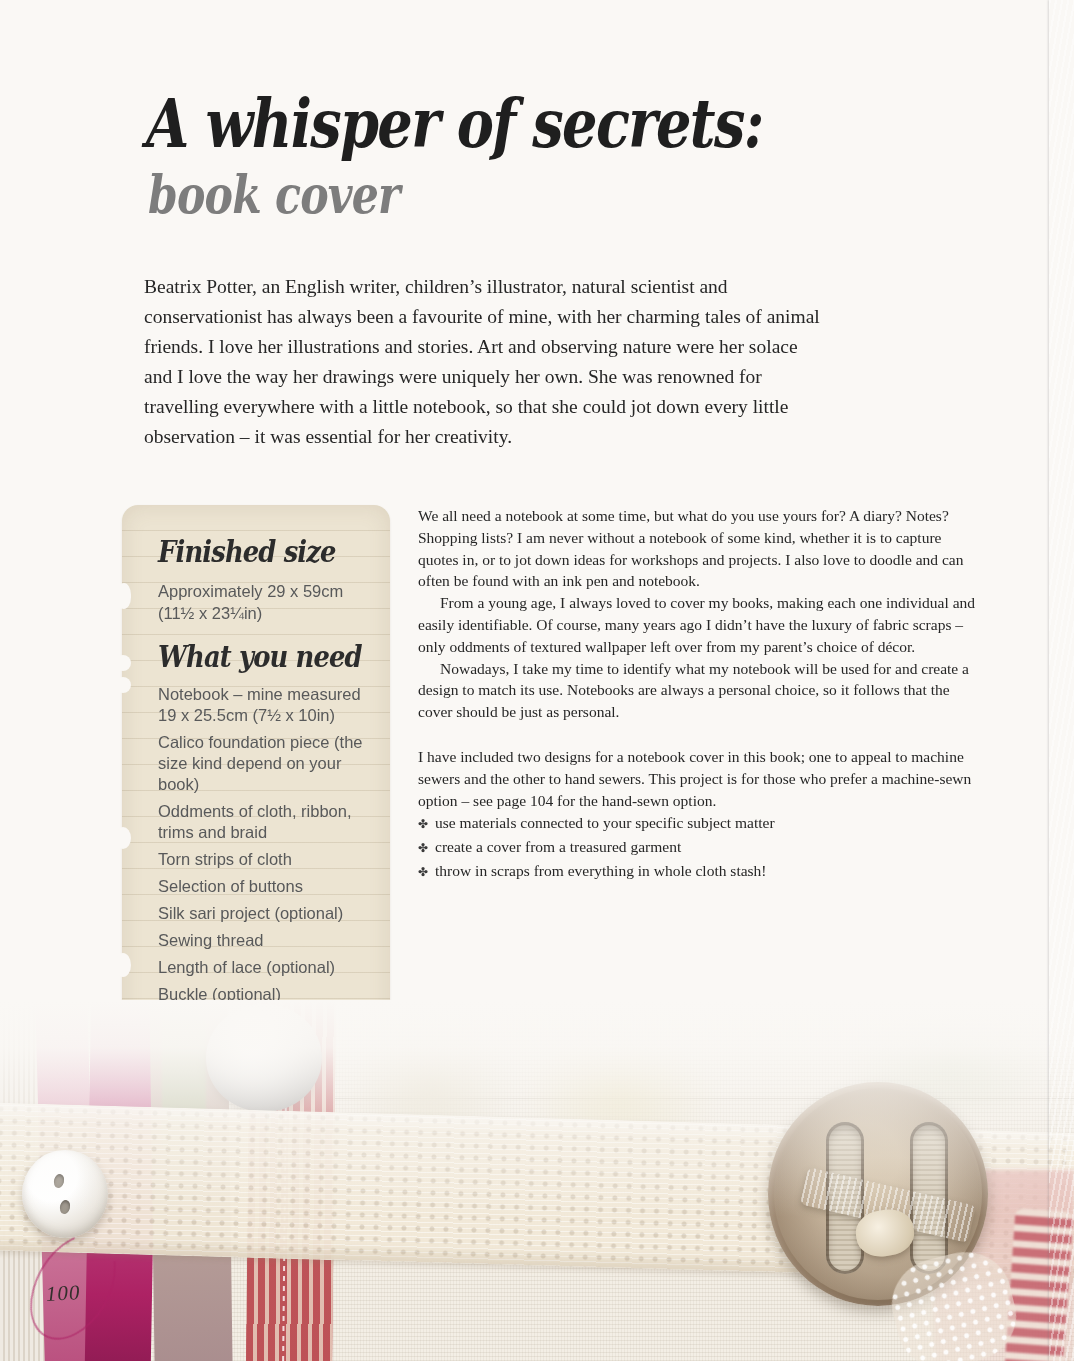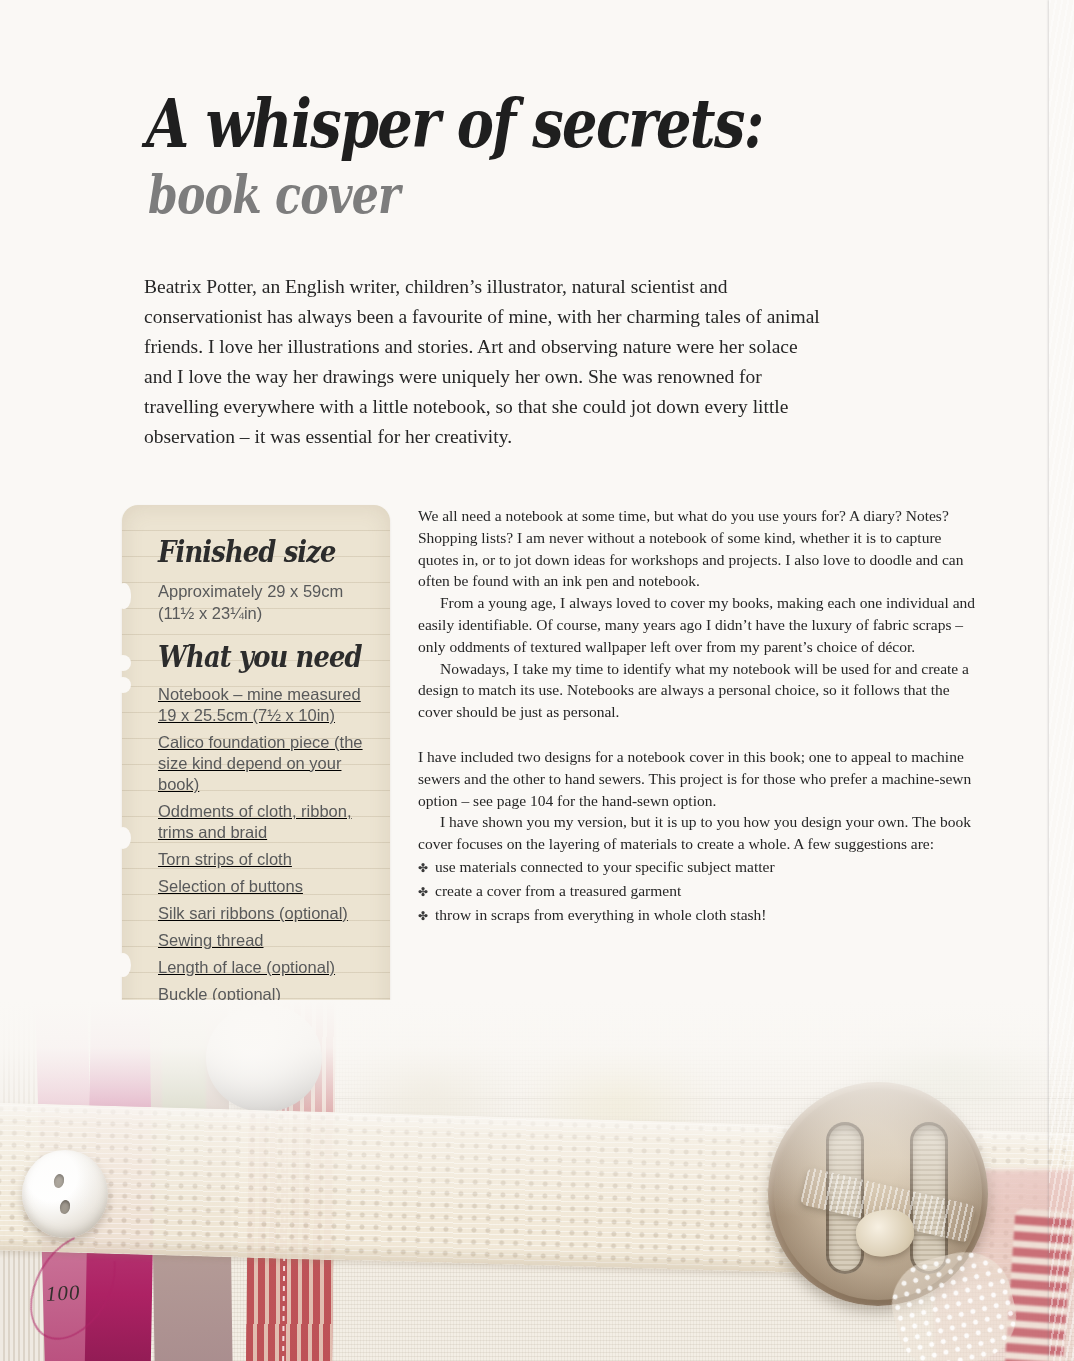--- a/index.html
+++ b/index.html
@@ -40,21 +40,21 @@
   .tear.t1{top:78px;height:26px;border-radius:10px 50% 50% 10px;}
   .tear.t2{top:150px;} .tear.t3{top:172px;} .tear.t4{top:322px;height:22px;} .tear.t5{top:448px;height:24px;}
   .card h3{
     margin:0 0 10px;font:700 italic 30px/1.15 "DejaVu Serif",serif;color:var(--card_heading);
     letter-spacing:-1px;transform:scaleX(.86);transform-origin:left;white-space:nowrap;
   }
   .card .size-text{
     margin:0 0 16px;font:16.5px/22px "Liberation Sans",sans-serif;color:var(--card_text);
     white-space:pre-line;
   }
-  .card ul{list-style:none;margin:4px 0 8px;padding:0;text-decoration:underline;}
+  .card ul{list-style:none;margin:4px 0 8px;padding:0;}
   .card li{font:16.5px/21px "Liberation Sans",sans-serif;color:var(--card_text);margin:0 0 6px;}
   
   .body-col{width:560px;}
   .body-col p{margin:0;font:15.5px/21.8px "Liberation Serif",serif;color:var(--body_text);}
   .body-col p.ind{text-indent:22px;}
   .body-col p.gap{margin-top:23px;}
   .suggestions{margin:1px 0 0;padding:0;list-style:none;}
   .suggestions li{display:flex;align-items:baseline;font:15.5px/21.8px "Liberation Serif",serif;color:var(--body_text);}
   .suggestions .glyph{font-size:12px;margin-right:7px;color:#3a3a3a;flex:none;}
   
@@ -174,33 +174,32 @@
     <h3>Finished size</h3>
     <p class="size-text">Approximately 29 x 59cm
 (11½ x 23¼in)</p>
     <h3>What you need</h3>
     <ul>
       <li>Notebook – mine measured 19 x 25.5cm (7½ x 10in)</li>
       <li>Calico foundation piece (the size kind depend on your book)</li>
       <li>Oddments of cloth, ribbon, trims and braid</li>
       <li>Torn strips of cloth</li>
       <li>Selection of buttons</li>
-      <li>Silk sari ribbons (optional)</li>
+      <li>Silk sari project (optional)</li>
       <li>Sewing thread</li>
       <li>Length of lace (optional)</li>
       <li>Buckle (optional)</li>
     </ul>
   </aside>
 
   <section class="body-col">
     <p>We all need a notebook at some time, but what do you use yours for? A diary? Notes? Shopping lists? I am never without a notebook of some kind, whether it is to capture quotes in, or to jot down ideas for workshops and projects. I also love to doodle and can often be found with an ink pen and notebook.</p>
     <p class="ind">From a young age, I always loved to cover my books, making each one individual and easily identifiable. Of course, many years ago I didn’t have the luxury of fabric scraps – only oddments of textured wallpaper left over from my parent’s choice of décor.</p>
     <p class="ind">Nowadays, I take my time to identify what my notebook will be used for and create a design to match its use. Notebooks are always a personal choice, so it follows that the cover should be just as personal.</p>
     <p class="gap">I have included two designs for a notebook cover in this book; one to appeal to machine sewers and the other to hand sewers. This project is for those who prefer a machine-sewn option – see page 104 for the hand-sewn option.</p>
-    <p class="ind">I have shown you my version, but it is up to you how you design your own. The book cover focuses on the layering of materials to create a whole. A few suggestions are:</p>
     <ul class="suggestions">
       <li>
         <span class="glyph">✤</span>
         <span>use materials connected to your specific subject matter</span>
       </li>
       <li>
         <span class="glyph">✤</span>
         <span>create a cover from a treasured garment</span>
       </li>
       <li>

